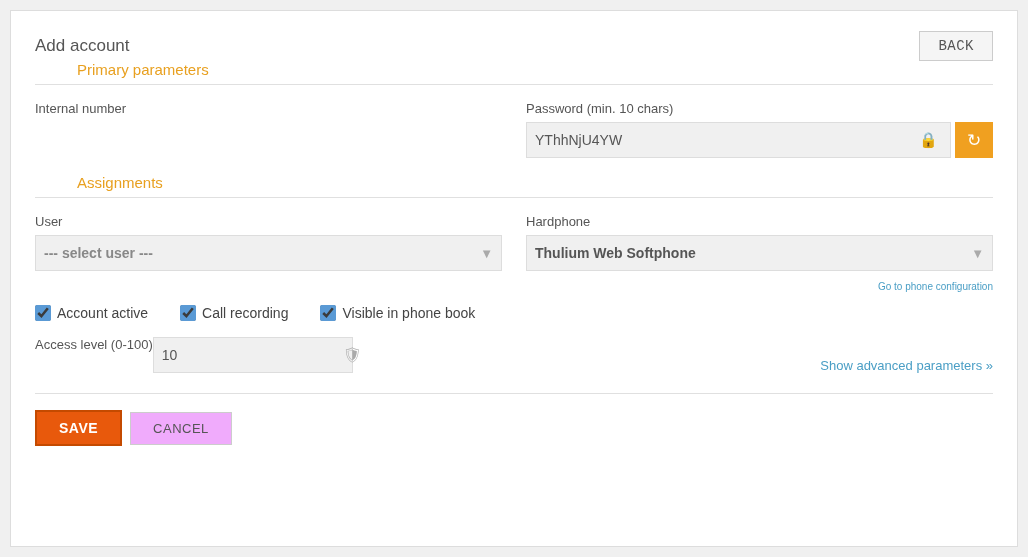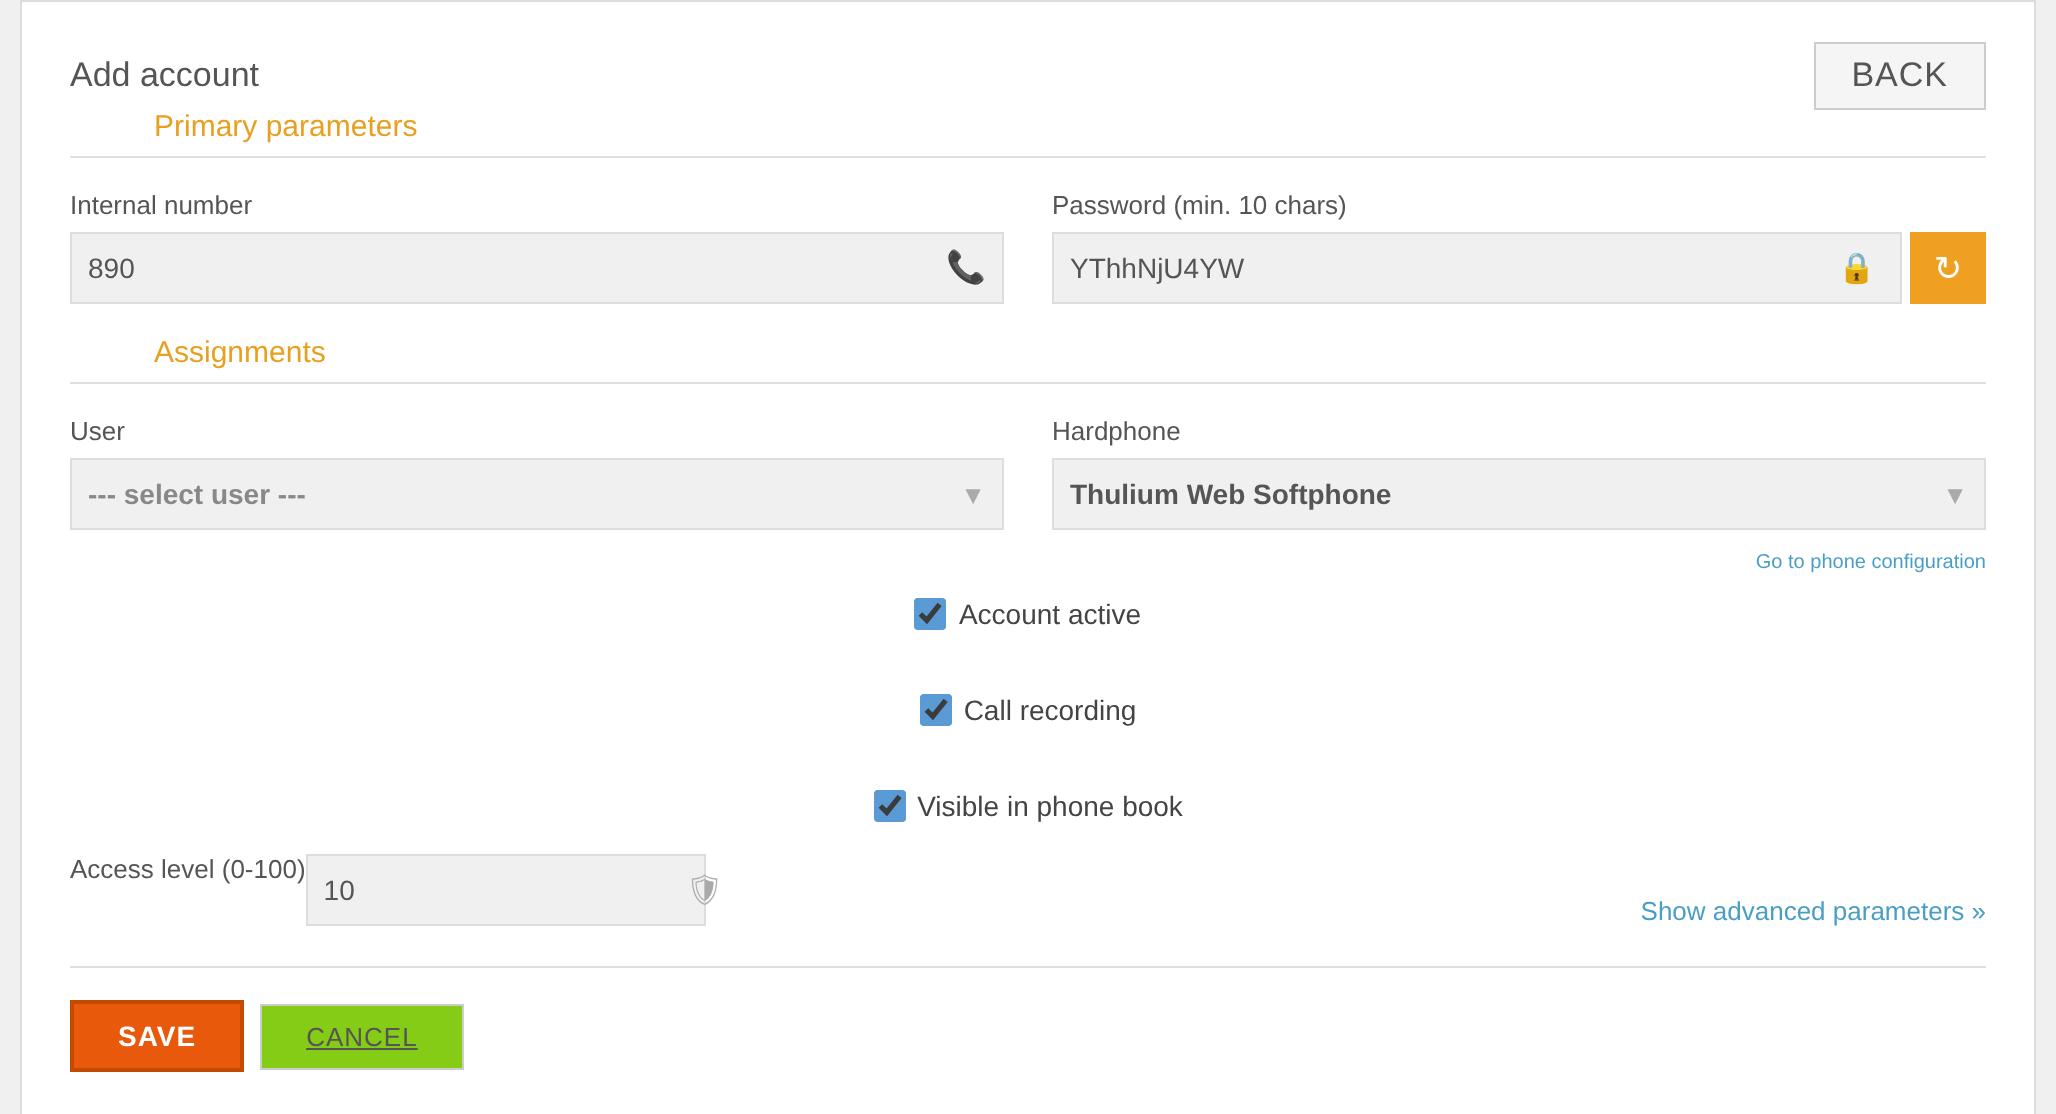--- a/index.html
+++ b/index.html
@@ -28,24 +28,25 @@
     }
     .page-title {
       font-size: 17px;
       color: #555;
       font-weight: 400;
     }
     .back-btn {
       background: #f5f5f5;
       border: 1px solid #ccc;
       padding: 6px 18px;
-      font-size: 17px;
+      font-size: 14px;
       cursor: pointer;
       color: #555;
       letter-spacing: 0.5px;
+      font-family: Liberation Mono, monospace;
     }
     .section-title {
       font-size: 15px;
       color: #e8a020;
       margin-bottom: 6px;
       font-weight: 400;
       margin-left: 42px;
     }
     .divider {
       border: none;
@@ -158,21 +159,20 @@
       color: #4a9ec5;
       text-decoration: none;
       font-size: 10px;
     }
     .checkboxes-row {
       display: flex;
       align-items: center;
       gap: 32px;
       margin-bottom: 16px;
       margin-top: 4px;
-      flex-direction: column;
     }
     .checkbox-item {
       display: flex;
       align-items: center;
       gap: 6px;
       font-size: 14px;
       color: #444;
     }
     .checkbox-item input[type="checkbox"] {
       width: 16px;
@@ -235,51 +235,46 @@
       background: #e8590c;
       border: 2px solid #c44a00;
       color: #fff;
       font-size: 14px;
       font-weight: 600;
       padding: 8px 22px;
       cursor: pointer;
       letter-spacing: 0.5px;
     }
     .cancel-btn {
-      background: #84cc16;
+      background: #f0abfc;
       border: 1px solid #ccc;
       color: #555;
       font-size: 13px;
       padding: 8px 22px;
       cursor: pointer;
       letter-spacing: 0.5px;
-      text-decoration: underline;
     }
   </style>
 </head>
 <body>
 
 <div class="card">
 
   <div class="header">
     <h1 class="page-title">Add account</h1>
     <button class="back-btn">BACK</button>
   </div>
 
   <div class="section-title">Primary parameters</div>
   <hr class="divider">
 
   <div class="form-row">
 
     <div class="form-group">
       <label class="form-label">Internal number</label>
-      <div class="input-wrapper">
-        <input type="text" value="890" style="">
-        <span class="input-icon">📞</span>
-      </div>
     </div>
 
     <div class="form-group">
       <label class="form-label">Password (min. 10 chars)</label>
       <div class="password-row">
         <div class="password-input-wrap">
           <input type="text" value="YThhNjU4YW" style="">
           <span class="lock-icon">🔒</span>
         </div>
         <button class="refresh-btn">

